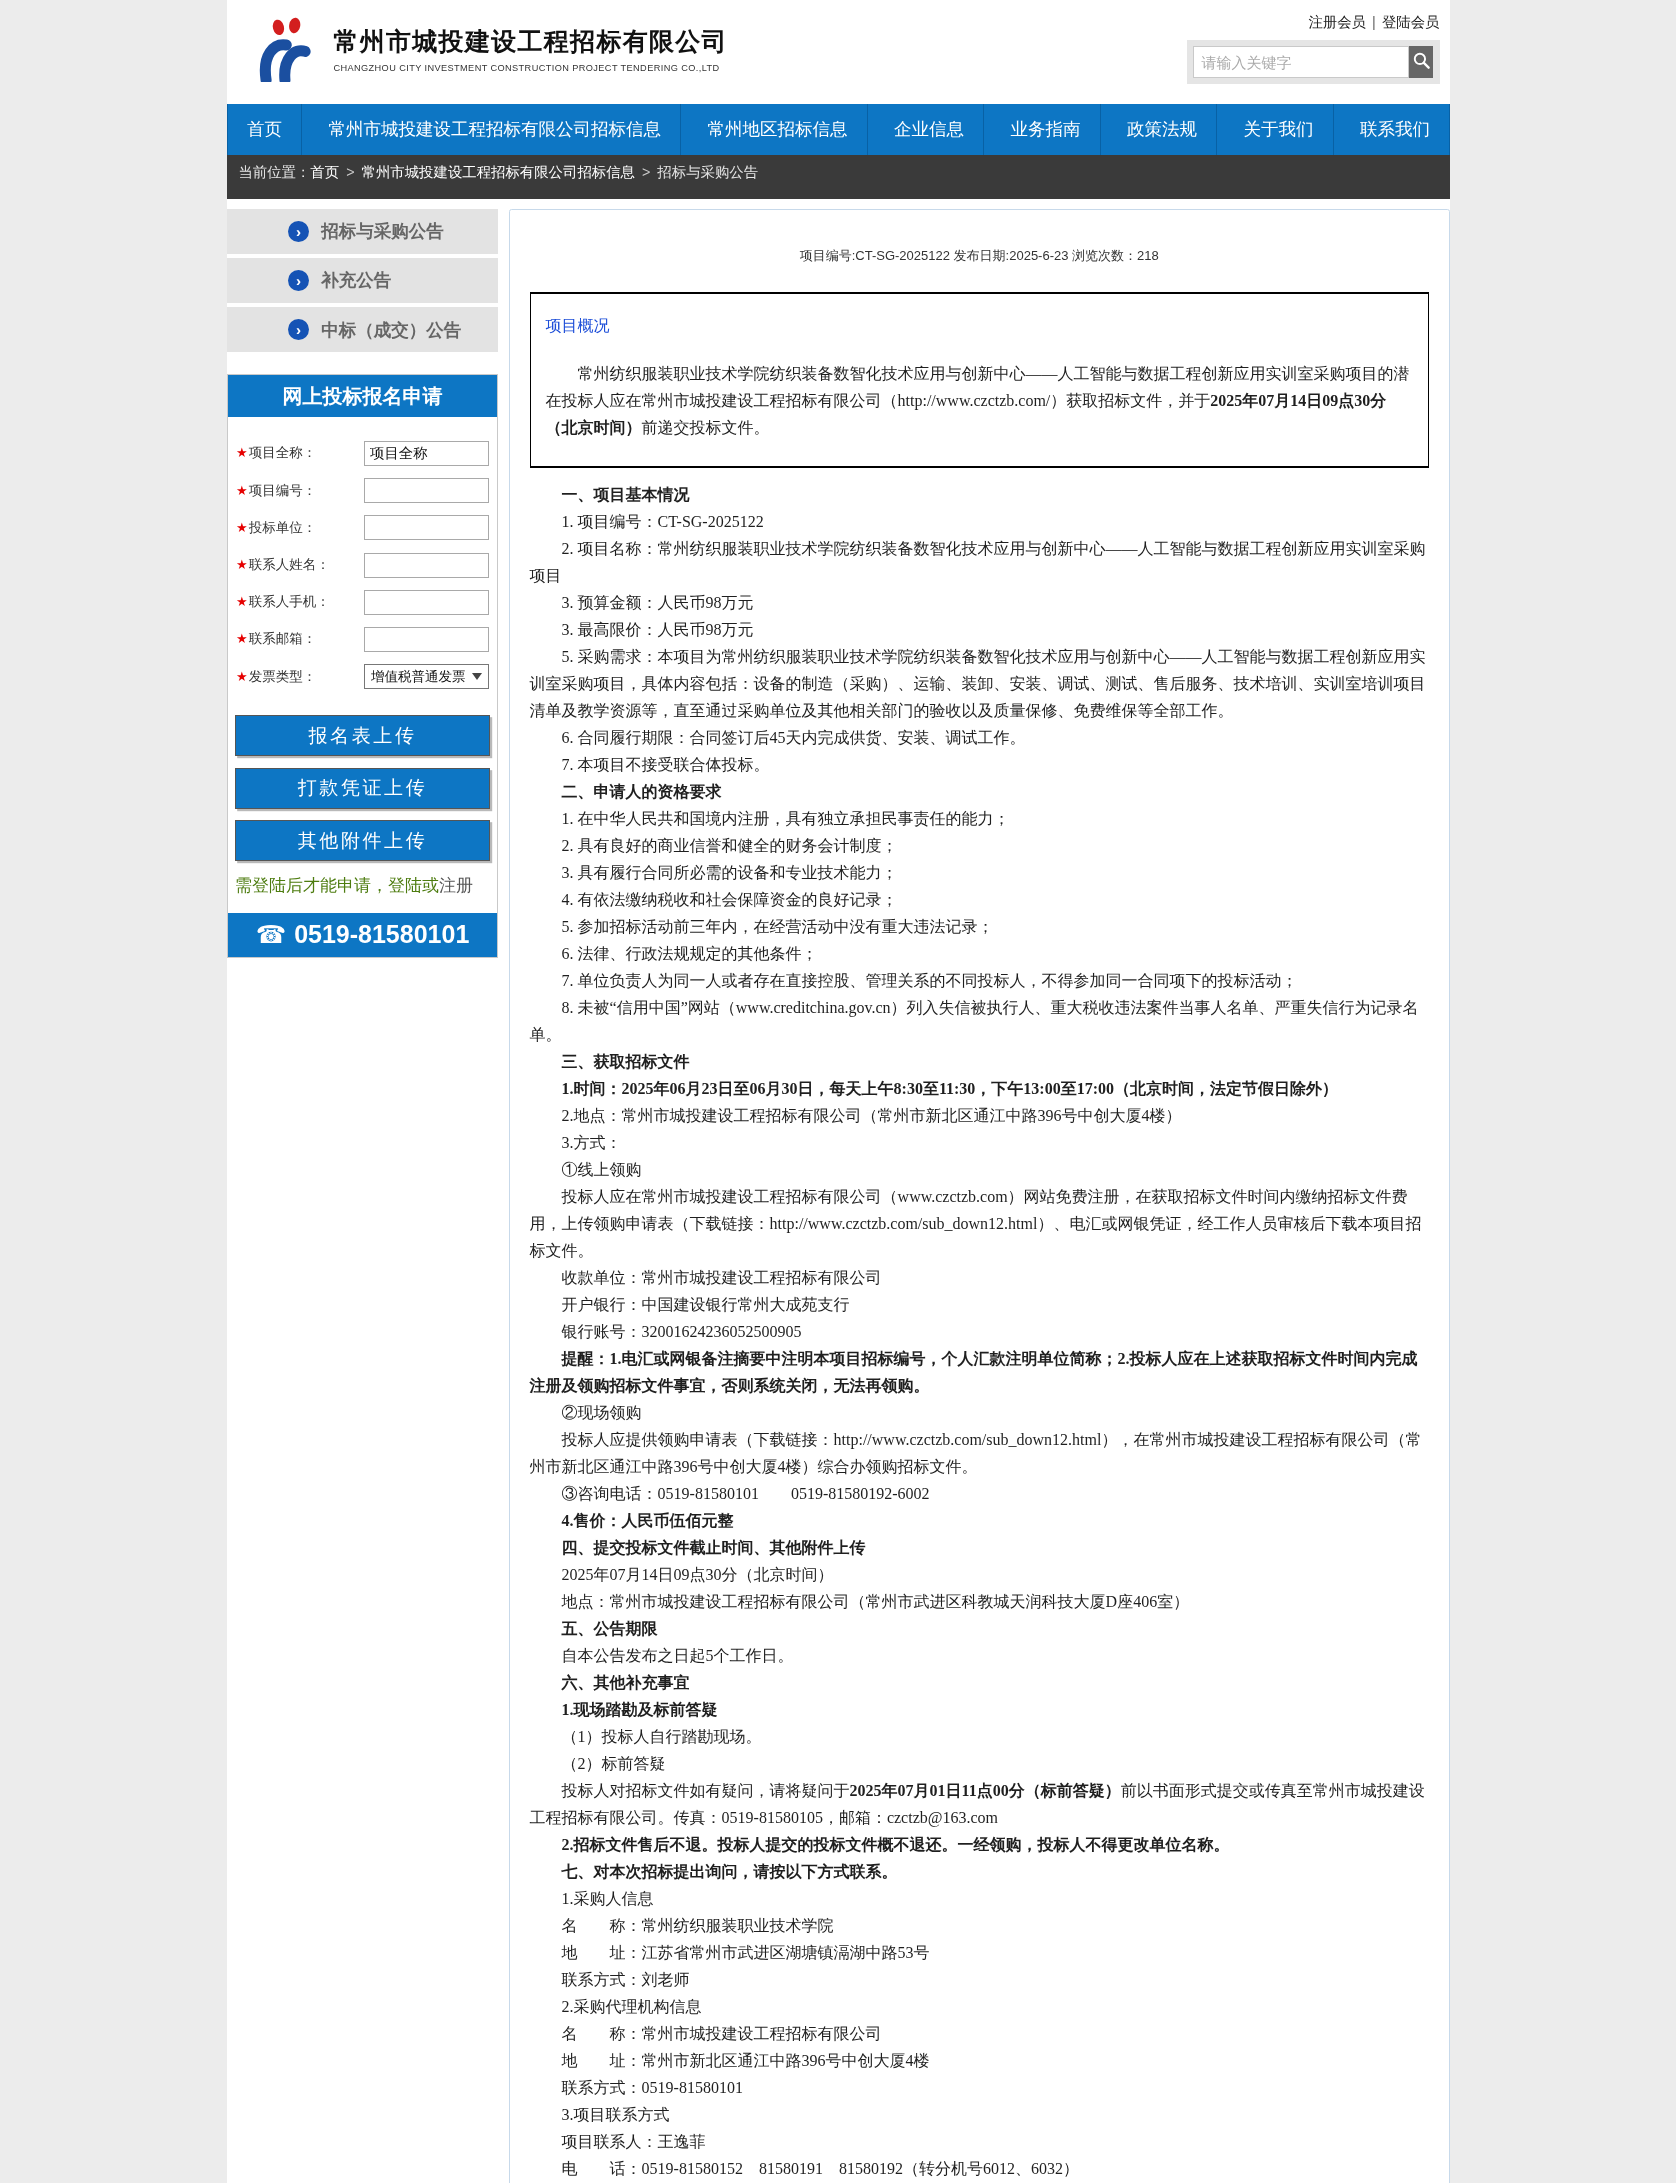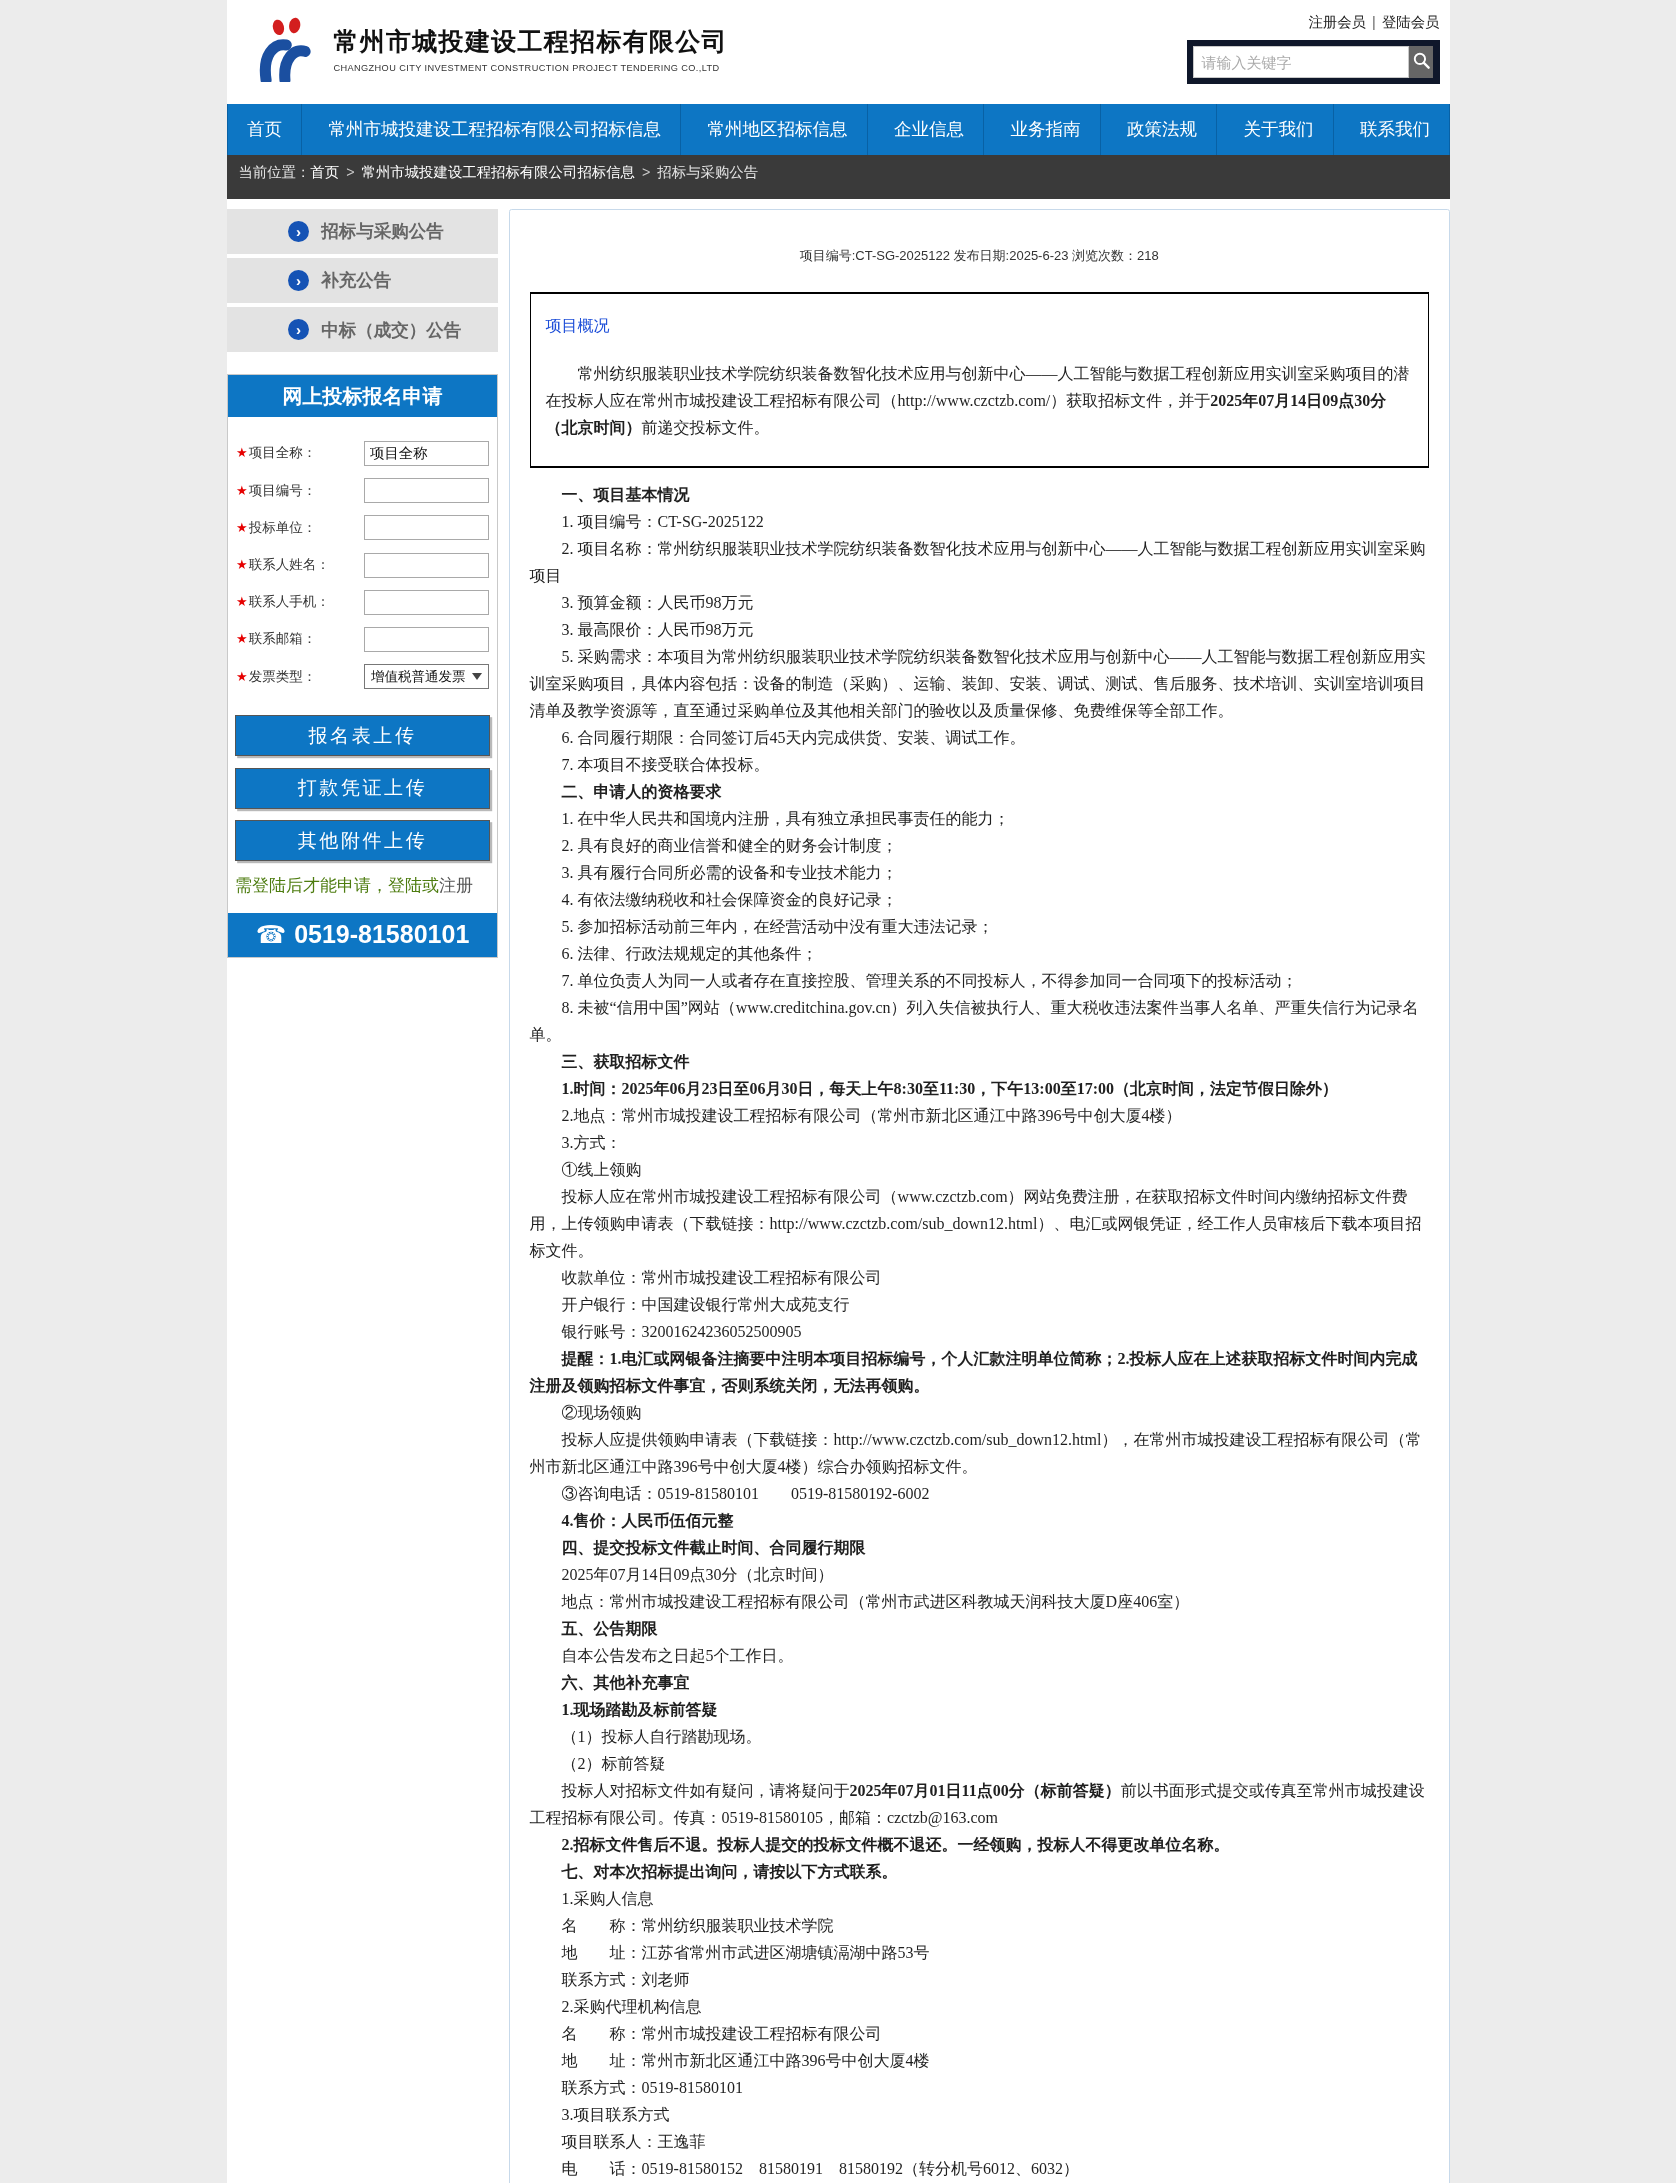--- a/index.html
+++ b/index.html
@@ -10,21 +10,21 @@
 
   
   .header-band { background:#fff; position:relative; height:104px; }
   .topbar { position:absolute; top:13px; right:10.5px; font-size:14.4px; color:#222; }
   .topbar a { color:#222; text-decoration:none; cursor:pointer; }
   .tsep { margin:0 6.1px; color:#666; }
   .logo-row { position:absolute; left:30px; top:16.6px; display:flex; align-items:center; gap:11.4px; }
   .logo-mark svg { width:65px; height:65px; display:block; }
   .logo-cn { font-size:25px; font-weight:bold; color:#111; letter-spacing:1.3px; }
   .logo-en { font-size:9.2px; color:#333; margin-top:5.2px; letter-spacing:0.4px; }
-  .search-area { position:absolute; right:10.5px; top:40px; width:253px; background:#0f172a; padding:6.1px; display:flex; }
+  .search-area { position:absolute; right:10.5px; top:40px; width:253px; background:#e5e5e5; padding:6.1px; display:flex; }
   .search-input { flex:1; height:32px; border:0.4px solid #c9c9c9; font-size:15px; padding:0 7.9px; color:#333; outline:none; }
   .search-input::placeholder { color:#aaa; }
   .search-btn { width:45px; height:32px; background:#666; border:none; cursor:pointer; display:flex; align-items:center; justify-content:center; }
 
   
   .nav-band { background:#0d76c4; height:51px; display:flex; justify-content:space-between; }
   .nav-item { display:block; line-height:51px; padding:0 19px; color:#fff; font-size:17.5px; text-decoration:none; border-right:0.4px solid rgba(0,60,110,.35); cursor:pointer; white-space:nowrap; }
   .nav-item:first-child { border-left:0.4px solid rgba(0,60,110,.35); }
 
   
@@ -221,21 +221,21 @@
               <p><span>①线上领购</span></p>
               <p><span>投标人应在常州市城投建设工程招标有限公司（www.czctzb.com）网站免费注册，在获取招标文件时间内缴纳招标文件费用，上传领购申请表（下载链接：http://www.czctzb.com/sub_down12.html）、电汇或网银凭证，经工作人员审核后下载本项目招标文件。</span></p>
               <p><span>收款单位：常州市城投建设工程招标有限公司</span></p>
               <p><span>开户银行：中国建设银行常州大成苑支行</span></p>
               <p><span>银行账号：32001624236052500905</span></p>
               <p><span class="b">提醒：1.电汇或网银备注摘要中注明本项目招标编号，个人汇款注明单位简称；2.投标人应在上述获取招标文件时间内完成注册及领购招标文件事宜，否则系统关闭，无法再领购。</span></p>
               <p><span>②现场领购</span></p>
               <p><span>投标人应提供领购申请表（下载链接：http://www.czctzb.com/sub_down12.html），在常州市城投建设工程招标有限公司（常州市新北区通江中路396号中创大厦4楼）综合办领购招标文件。</span></p>
               <p><span>③咨询电话：0519-81580101　　0519-81580192-6002</span></p>
               <p><span class="b">4.售价：人民币伍佰元整</span></p>
-              <p><span class="b">四、提交投标文件截止时间、合同履行期限</span></p>
+              <p><span class="b">四、提交投标文件截止时间、其他附件上传</span></p>
               <p><span>2025年07月14日09点30分（北京时间）</span></p>
               <p><span>地点：常州市城投建设工程招标有限公司（常州市武进区科教城天润科技大厦D座406室）</span></p>
               <p><span class="b">五、公告期限</span></p>
               <p><span>自本公告发布之日起5个工作日。</span></p>
               <p><span class="b">六、其他补充事宜</span></p>
               <p><span class="b">1.现场踏勘及标前答疑</span></p>
               <p><span>（1）投标人自行踏勘现场。</span></p>
               <p><span>（2）标前答疑</span></p>
               <p><span>投标人对招标文件如有疑问，请将疑问于</span><span class="b">2025年07月01日11点00分（标前答疑）</span><span>前以书面形式提交或传真至常州市城投建设工程招标有限公司。传真：0519-81580105，邮箱：czctzb@163.com</span></p>
               <p><span class="b">2.招标文件售后不退。投标人提交的投标文件概不退还。一经领购，投标人不得更改单位名称。</span></p>

